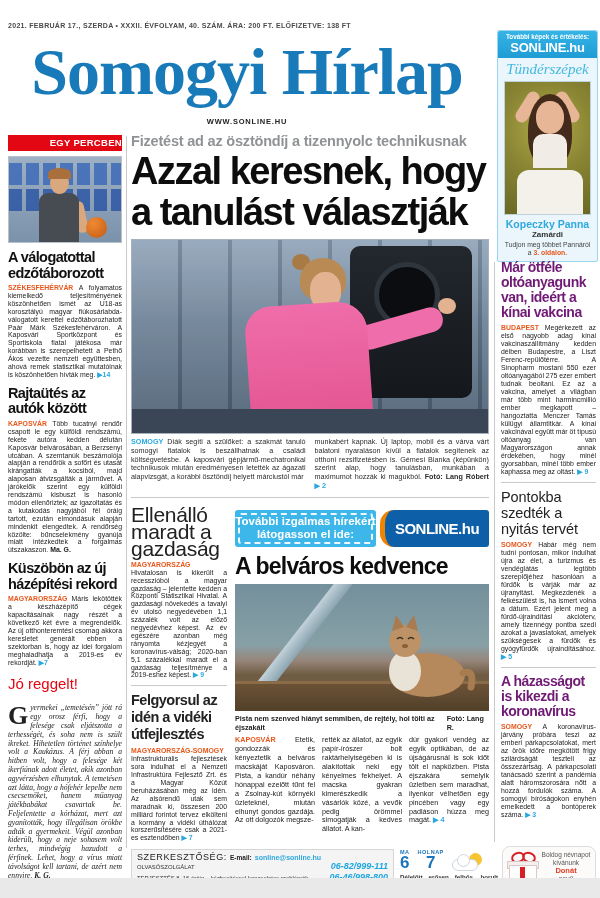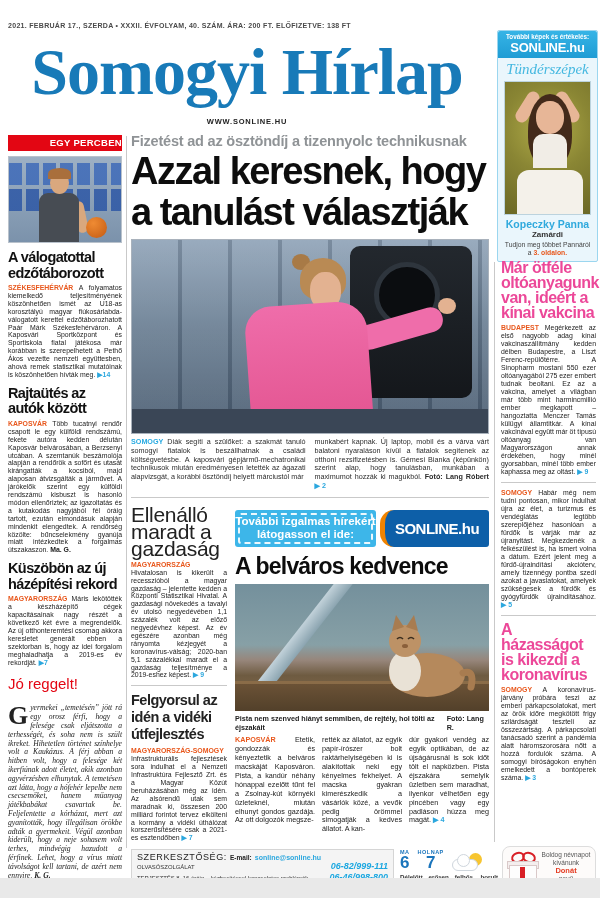--- a/index.html
+++ b/index.html
@@ -114,21 +114,21 @@
       background:linear-gradient(90deg,#c2d2da,#8ba4b0);transform:rotate(38deg);transform-origin:bottom left}
   .cat-plank{position:absolute;left:0;right:0;bottom:0;height:30px;
       background:linear-gradient(180deg,#8a6c48 0 3px,#6b5236 3px,#52402a 100%)}
   .cat-svg{position:absolute;left:52%;bottom:14px}
   .cat-capline{display:flex;justify-content:space-between;font-size:7.2px;font-weight:700;color:#222;margin:3px 0 4px}
   .cat-cols{display:flex;gap:7px}
   .cat-cols .col{flex:1;font-size:7.2px;line-height:8.9px;text-align:justify}
 
   
   .right-col{left:501px;top:260px;width:95px}
-  .rc-title{font-size:16px;line-height:15px;font-weight:700;letter-spacing:-.5px;color:#ec4899;margin:0 0 4px}
+  .rc-title{font-size:14px;line-height:15px;font-weight:700;letter-spacing:-.5px;color:#701a75;margin:0 0 4px}
   .rc-title.light{font-weight:400;letter-spacing:-.1px;font-size:14.5px;line-height:16px;color:#222}
   .right-col .bt{font-size:6.9px;line-height:8px}
 
   
   .ed-box{left:131px;top:849px;width:263px;height:46px;border:1px solid #d5d5d5;background:#f4f4f4;
       padding:2px 5px;box-sizing:border-box}
   .ed-h{font-size:9px;letter-spacing:.6px;color:#222}
   .ed-h .em{font-size:6.5px;font-weight:700;letter-spacing:0}
   .ed-h .mail{font-size:7px;font-weight:700;color:#2ba7de;letter-spacing:0}
   .ed-row{display:flex;justify-content:space-between;align-items:baseline;line-height:9.5px}
@@ -309,20 +309,21 @@
     </div>
   </div>
 
   <div class="abs right-col">
     <div>
       <div class="rc-title">Már ötféle oltóanyagunk van, ideért a kínai vakcina</div>
       <p class="bt"><span class="tag">BUDAPEST</span> <span>Megérkezett az első nagyobb adag kínai vakcinaszállítmány kedden délben Budapestre, a Liszt Ferenc-repülőtérre. A Sinopharm mostani 550 ezer oltóanyagából 275 ezer embert tudnak beoltani. Ez az a vakcina, amelyet a világban már több mint harmincmillió ember megkapott – hangoztatta Menczer Tamás külügyi államtitkár. A kínai vakcinával együtt már öt típusú oltóanyag van Magyarországon annak érdekében, hogy minél gyorsabban, minél több ember kaphassa meg az oltást.</span> <span class="pref">▶ 9</span></p>
     </div>
     <div class="hdiv"></div>
     <div>
+      <div class="rc-title light">Pontokba szedték a nyitás tervét</div>
       <p class="bt"><span class="tag">SOMOGY</span> <span>Habár még nem tudni pontosan, mikor indulhat újra az élet, a turizmus és vendéglátás legtöbb szereplőjéhez hasonlóan a fürdők is várják már az újranyitást. Megkezdenék a felkészülést is, ha ismert volna a dátum. Ezért jelent meg a fürdő-újraindítási akcióterv, amely tizennégy pontba szedi azokat a javaslatokat, amelyek szükségesek a fürdők és gyógyfürdők újraindításához.</span> <span class="pref">▶ 5</span></p>
     </div>
     <div class="hdiv"></div>
     <div>
       <div class="rc-title">A házasságot is kikezdi a koronavírus</div>
       <p class="bt"><span class="tag">SOMOGY</span> <span>A koronavírus-járvány próbára teszi az emberi párkapcsolatokat, mert az örök időre megkötött frigy szilárdságát teszteli az összezártság. A párkapcsolati tanácsadó szerint a pandémia alatt háromszorosára nőtt a hozzá fordulók száma. A somogyi bíróságokon enyhén emelkedett a bontóperek száma.</span> <span class="pref">▶ 3</span></p>
     </div>
   </div>
 
   <div class="abs ed-box">

